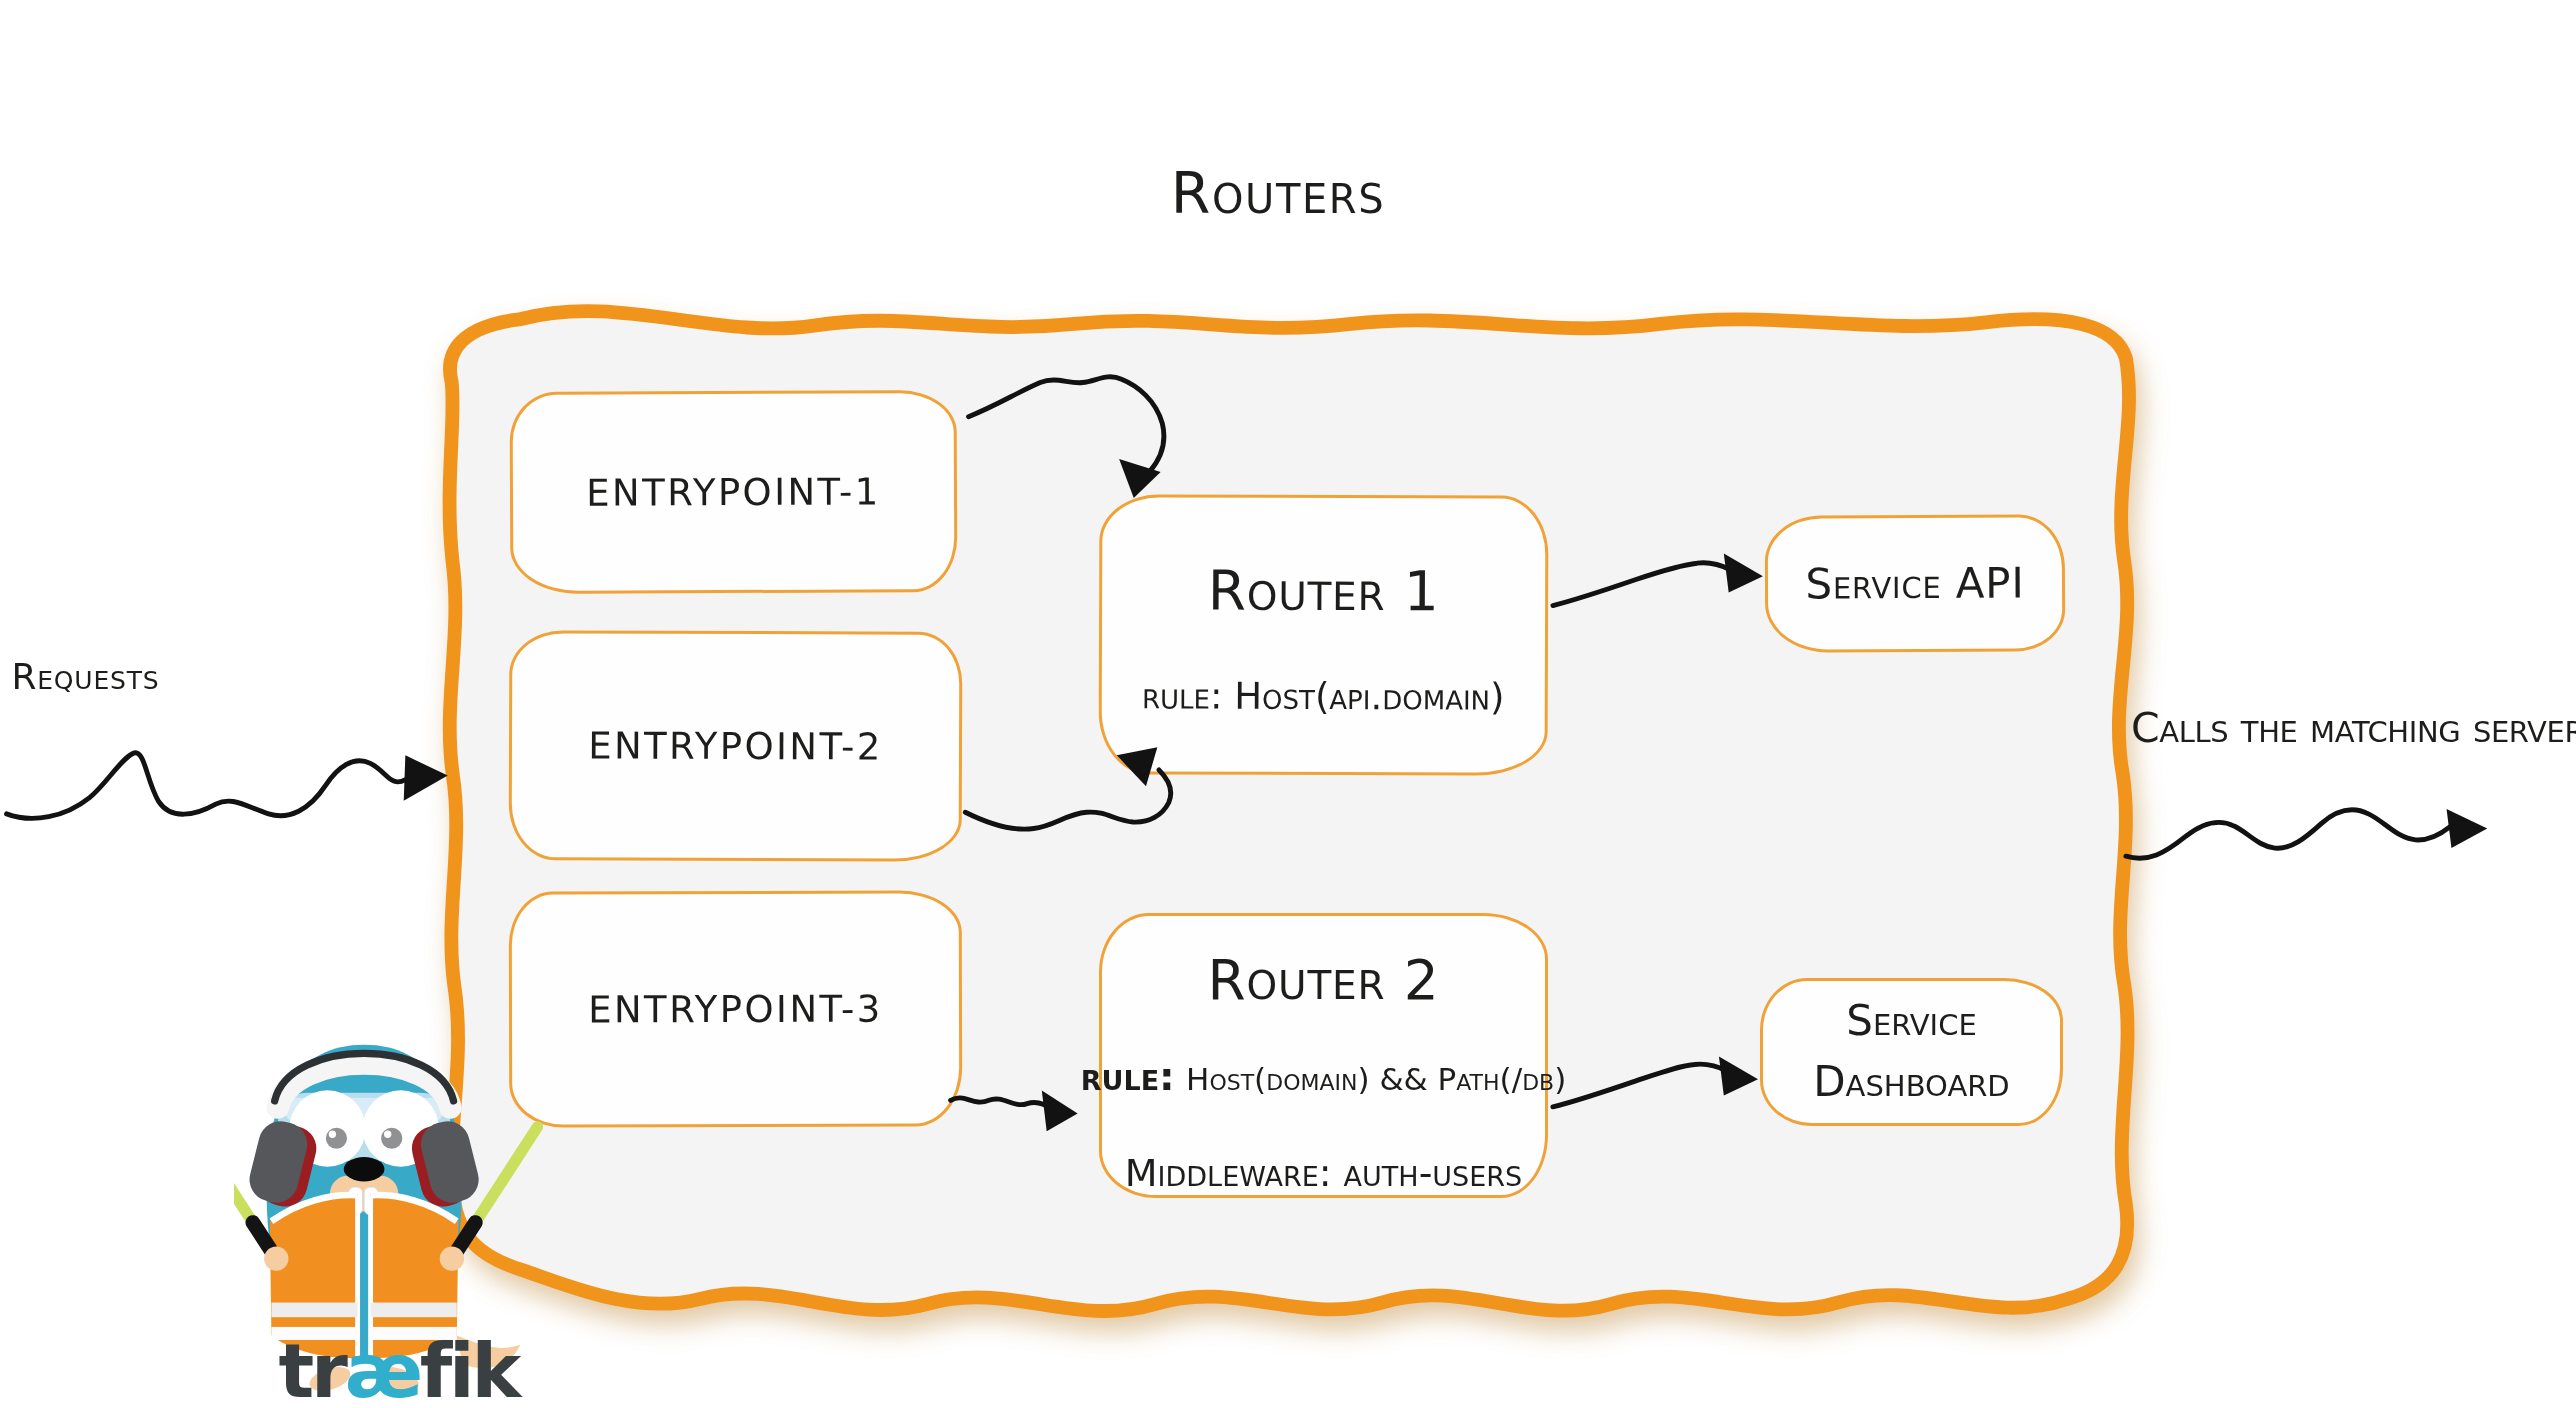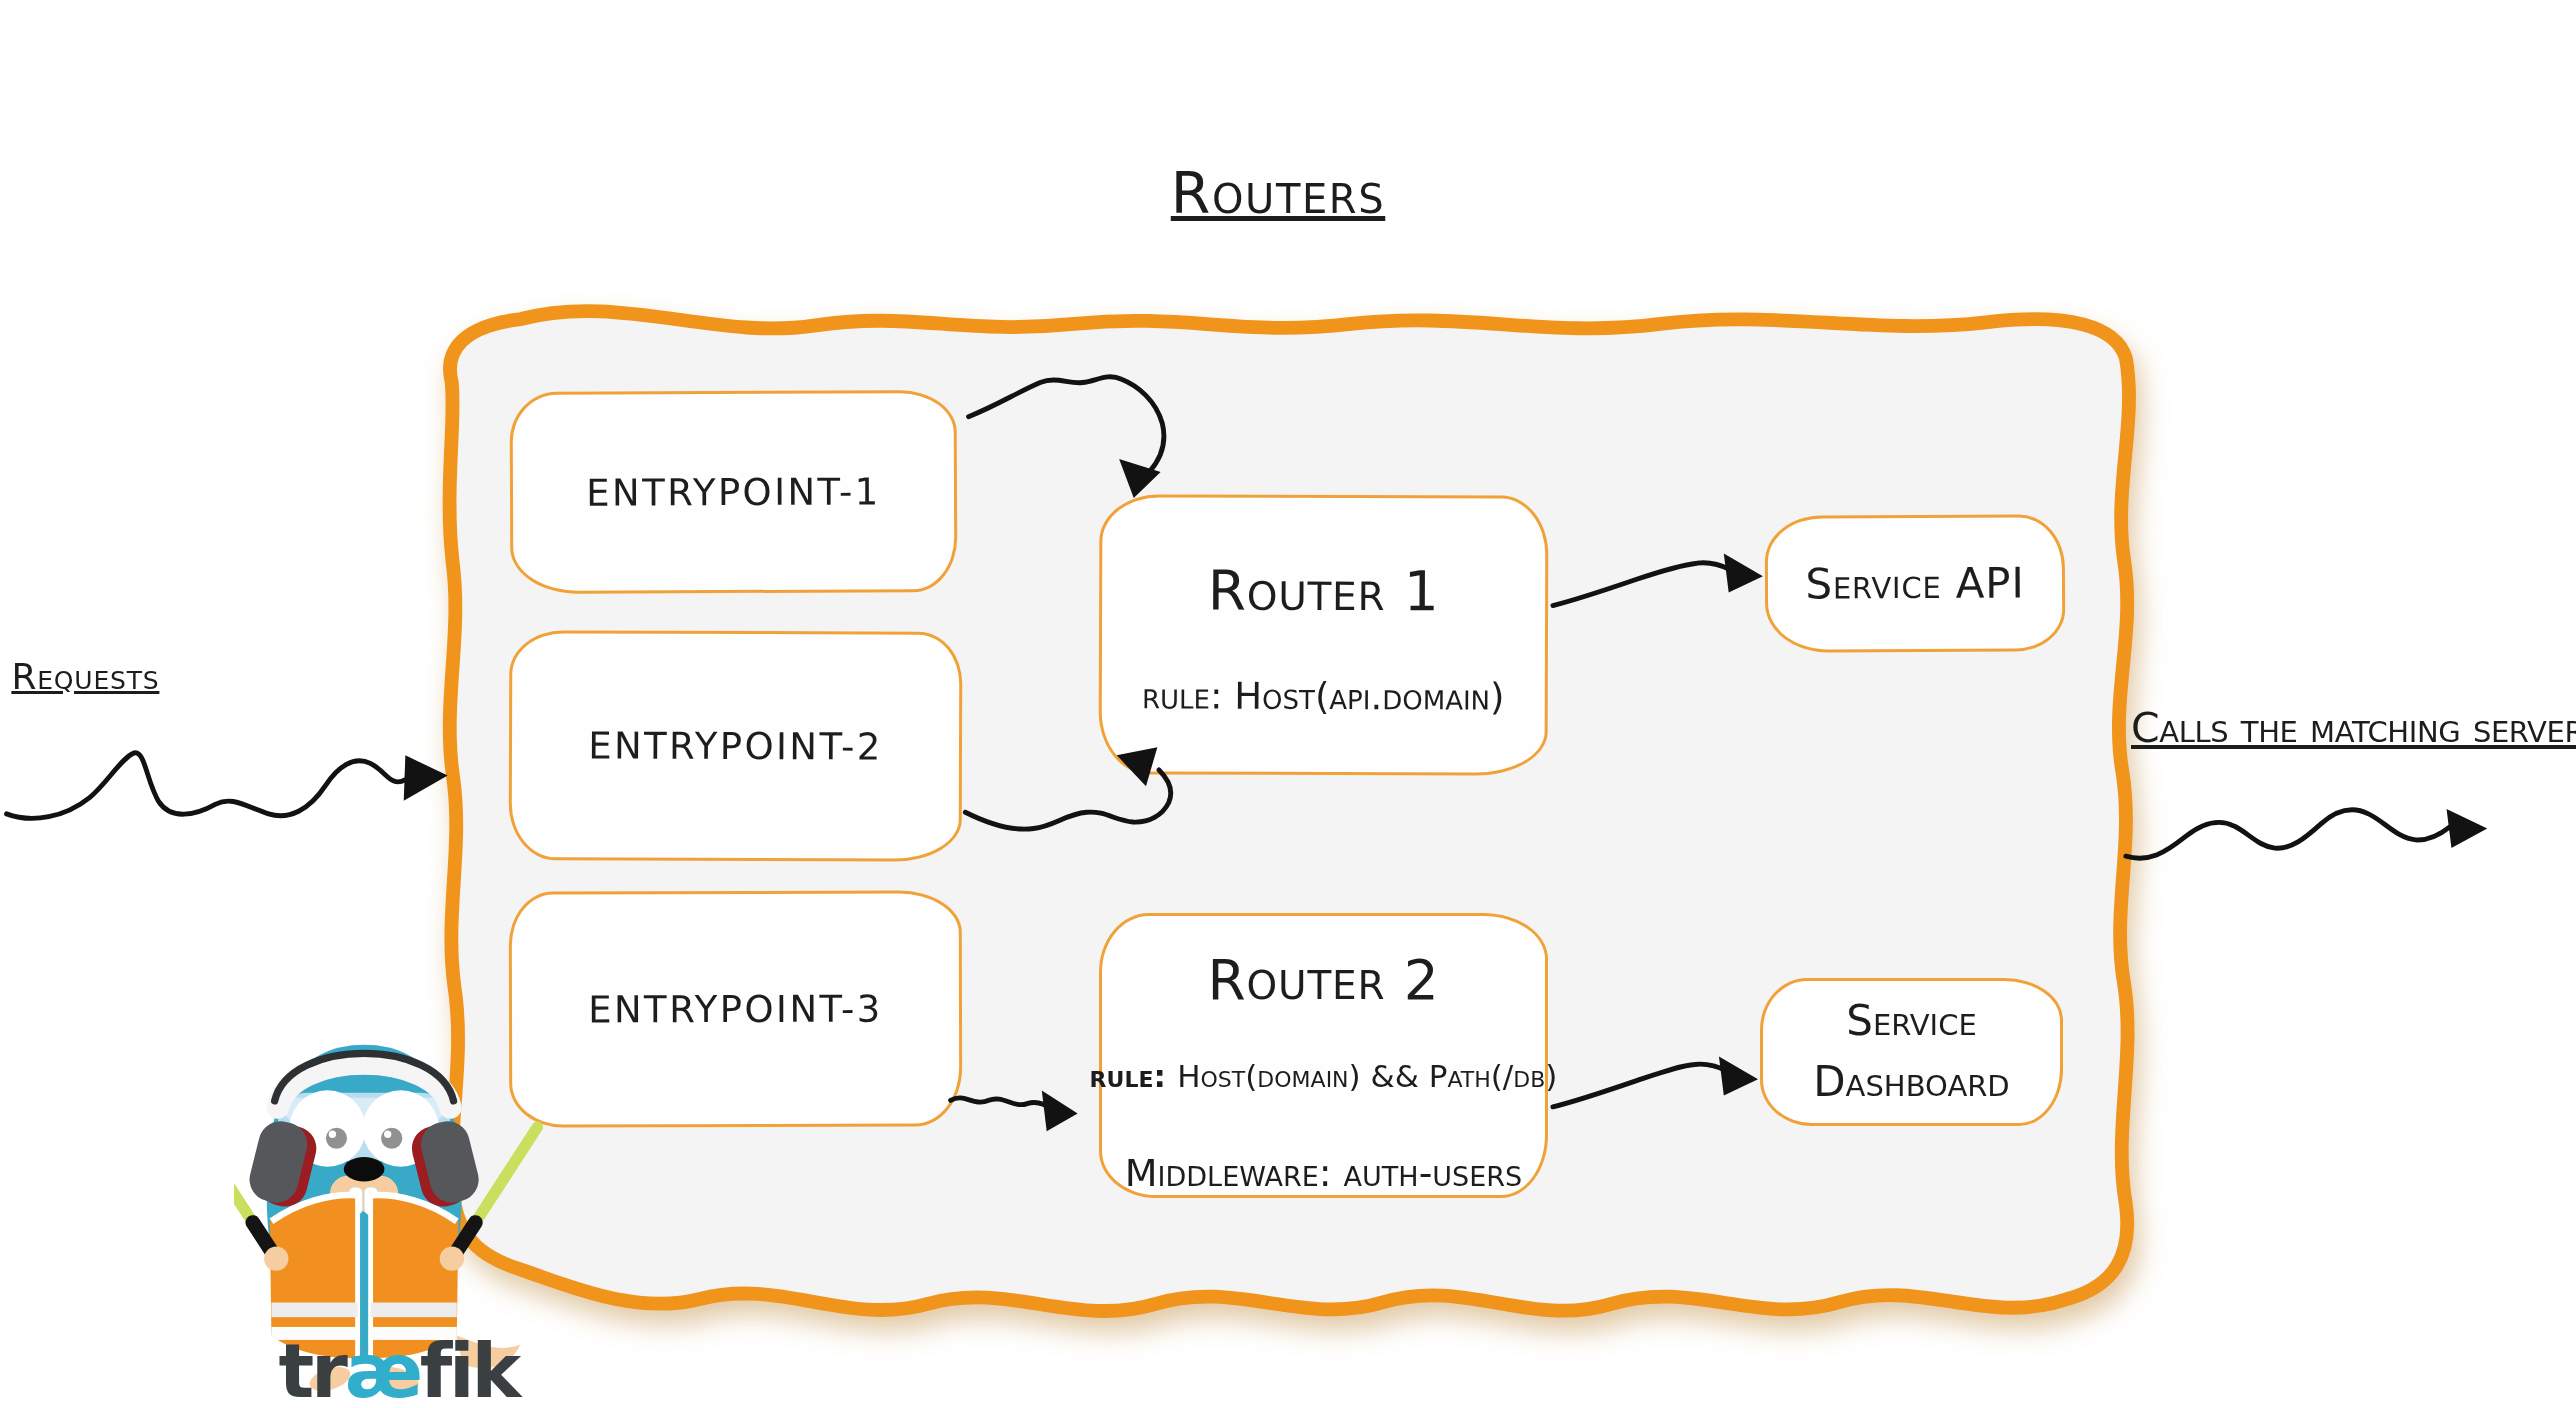--- a/index.html
+++ b/index.html
@@ -17,26 +17,26 @@
   .ep3{left:509px;top:891px;width:453px;height:236px;border-radius:44px 63px 47px 54px / 54px 42px 59px 44px;transform:rotate(-0.15deg);}
   .r1{left:1099px;top:495px;width:449px;height:280px;border-radius:60px 47px 72px 50px / 47px 59px 44px 63px;transform:rotate(0.2deg);justify-content:flex-start;padding-top:29px;}
   .r2{left:1099px;top:913px;width:449px;height:285px;border-radius:50px 65px 47px 57px / 59px 46px 63px 47px;justify-content:space-between;}
   .api{left:1765px;top:515px;width:300px;height:137px;border-radius:57px 46px 50px 63px / 46px 54px 42px 49px;transform:rotate(-0.3deg);}
   .dash{left:1760px;top:978px;width:303px;height:148px;border-radius:47px 59px 44px 52px / 52px 42px 57px 46px;}
   .ep-label{font-size:37px;letter-spacing:2.4px;text-transform:uppercase;font-weight:500;white-space:nowrap;}
   .sc{font-variant:small-caps;}
   .router-title{font-size:55px;letter-spacing:0.8px;white-space:nowrap;margin-top:32px;}
   .rule1{font-size:37px;margin-top:52px;white-space:nowrap;}
   .rule2-line{display:flex;align-items:baseline;gap:11.4px;margin-top:16.3px;white-space:nowrap;}
-  .rule2-label{font-size:31px;font-weight:bold;}
+  .rule2-label{font-size:39px;font-weight:bold;}
   .rule2-value{font-size:31px;}
   .mw{font-size:38px;margin-top:27px;white-space:nowrap;}
   .svc-label{font-size:42px;letter-spacing:0.8px;white-space:nowrap;}
   .dash-line{font-size:42px;line-height:1.45;white-space:nowrap;}
-  .float-label{position:absolute;z-index:50;white-space:nowrap;text-decoration:underline;}
+  .float-label{position:absolute;z-index:50;white-space:nowrap;}
   #page-title{left:1058px;top:160px;width:440px;text-align:center;font-size:57px;letter-spacing:1.6px;}
   #requests-label{left:11.4px;top:656px;font-size:36px;letter-spacing:0.8px;}
   #calls-label{left:2131px;top:704px;font-size:41px;letter-spacing:-0.4px;}
   .arrow{stroke:#121212;stroke-width:6;fill:none;stroke-linecap:round;}
   .arrow-head{fill:#121212;stroke:none;}
 </style>
 </head>
 <body>
 
 <svg id="frame-layer" class="layer" viewBox="0 0 3165 1730">

